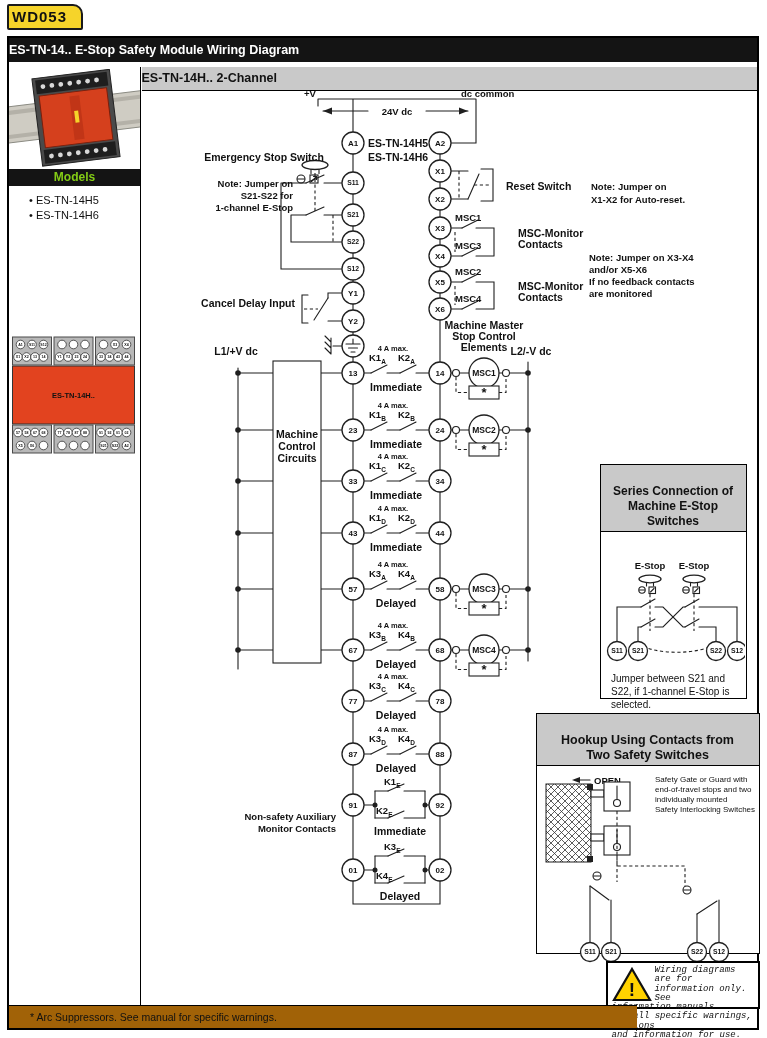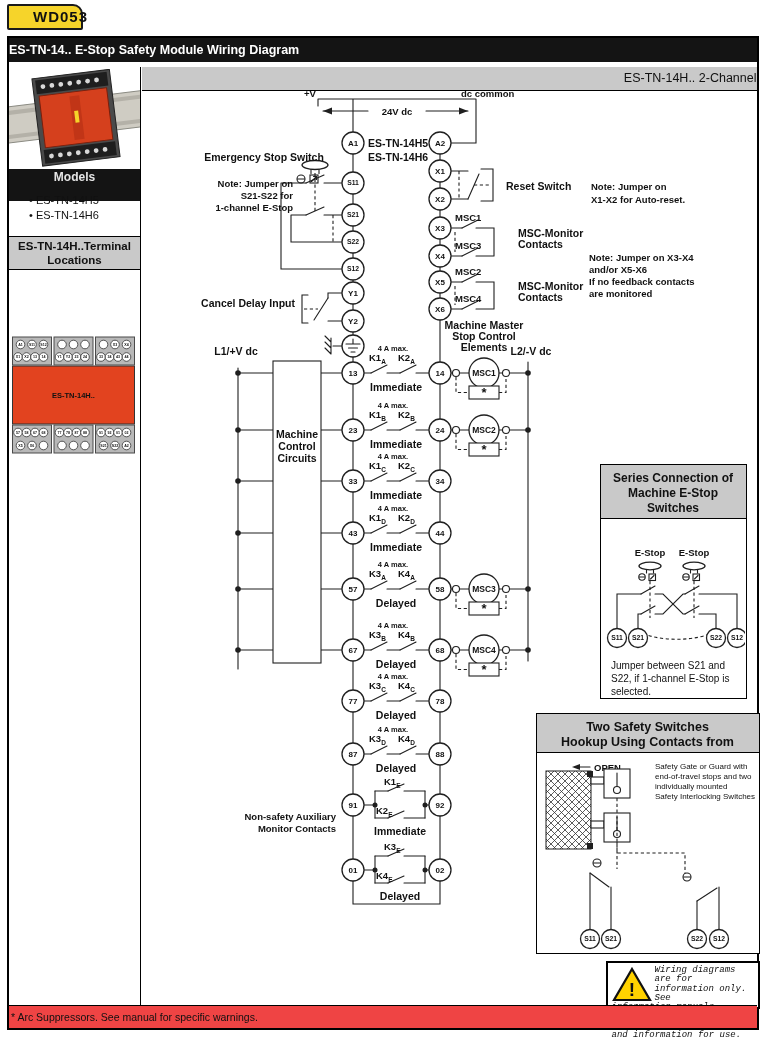--- a/index.html
+++ b/index.html
@@ -1,34 +1,34 @@
 <!DOCTYPE html>
 <html><head>
 <meta charset="utf-8">
 <style>
   html,body{margin:0;padding:0;background:#e9e9e9;}
   .page{position:relative;width:767px;height:1038px;background:#fff;font-family:"Liberation Sans",sans-serif;color:#111;overflow:hidden;}
-  .doc-tab{position:absolute;left:7px;top:4px;width:76px;height:26px;background:#f6d42a;border:2px solid #1a1a1a;border-radius:2px 10px 2px 2px;box-sizing:border-box;font-weight:bold;font-size:15px;line-height:22px;padding-left:24px;letter-spacing:1px;}
+  .doc-tab{position:absolute;left:7px;top:4px;width:76px;height:26px;background:#f6d42a;border:2px solid #1a1a1a;border-radius:2px 10px 2px 2px;box-sizing:border-box;font-weight:bold;font-size:15px;line-height:22px;padding-left:3px;letter-spacing:1px;}
   .frame{position:absolute;left:7px;top:36px;width:752px;height:994px;border:2px solid #000;box-sizing:border-box;background:#fff;}
   .title-bar{position:absolute;left:0;top:0;width:748px;height:24px;background:#141414;color:#fff;font-weight:bold;font-size:12.5px;text-align:left;line-height:24px;}
   .sidebar{position:absolute;left:0;top:29px;width:131px;height:938px;border-right:1.5px solid #000;box-sizing:content-box;background:#fff;}
   .main{position:absolute;left:132.5px;top:29px;width:615px;height:938px;background:#fff;}
-  .subtitle-bar{position:absolute;left:0;top:0;width:100%;height:24px;background:#c9c9c9;border-bottom:1.5px solid #000;box-sizing:border-box;font-weight:normal;font-size:12.5px;text-align:right;line-height:22px;}
+  .subtitle-bar{position:absolute;left:0;top:0;width:100%;height:24px;background:#c9c9c9;border-bottom:1.5px solid #000;box-sizing:border-box;font-weight:bold;font-size:12.5px;text-align:left;line-height:22px;}
   .diagram{position:absolute;left:0;top:24px;width:615px;height:914px;}
-  .foot-row{position:absolute;left:0;top:967px;width:748px;height:23px;border-top:1.5px solid #000;font-size:10.5px;line-height:22px;padding-left:2px;box-sizing:border-box;background:#ef4444;}
+  .foot-row{position:absolute;left:0;top:967px;width:628px;height:23px;border-top:1.5px solid #000;font-size:10.5px;line-height:22px;padding-left:21px;box-sizing:border-box;background:#a16207;}
   
   .photo{position:absolute;left:0;top:2px;width:131px;height:98px;}
-  .models-hd{position:absolute;left:0;top:102px;width:131px;height:32px;background:#141414;color:#e5e5e5;font-weight:bold;font-size:12px;text-align:center;line-height:17px;}
+  .models-hd{position:absolute;left:0;top:102px;width:131px;height:17px;background:#141414;color:#84cc16;font-weight:bold;font-size:12px;text-align:center;line-height:17px;}
   .models-list{position:absolute;left:20px;top:126px;width:110px;font-size:11px;line-height:15px;list-style:none;margin:0;padding:0;}
   .models-list li::before{content:"• ";}
   .term-hd{position:absolute;left:0;top:169px;width:131px;height:34px;background:#c9c9c9;border-top:1.5px solid #000;border-bottom:1.5px solid #000;box-sizing:border-box;font-weight:bold;font-size:11.5px;text-align:center;line-height:14px;padding-top:2px;}
   .term-svg{position:absolute;left:0;top:263px;}
   
   .sidebox{position:absolute;border:1.5px solid #000;background:#fff;box-sizing:border-box;}
-  .sidebox .hd{background:#c9c9c9;border-bottom:1.5px solid #000;font-weight:bold;text-align:center;padding:6px 0 2px;}
+  .sidebox .hd{background:#c9c9c9;border-bottom:1.5px solid #000;font-weight:bold;text-align:center;padding:19px 0 2px;}
   .sidebox .hd div{line-height:15px;}
   .series-box{left:458px;top:373px;width:147px;height:235px;}
   .series-box .hd{font-size:12px;}
   .hookup-box{left:394px;top:622px;width:224px;height:241px;}
   .hookup-box .hd{font-size:12.5px;}
   .warning-box{position:absolute;left:464px;top:870px;width:154px;height:48px;border:2px solid #000;box-sizing:border-box;background:#fff;padding:3px 4px 0 4px;}
   .warn-tri{float:left;margin:1px 3px 0 0;}
   .warn-text div{font-style:italic;font-size:9px;line-height:9.3px;font-family:Liberation Mono, monospace;}
   
   svg text{fill:#111;font-family:"Liberation Sans",sans-serif;}
@@ -86,24 +86,20 @@
           <rect x="66" y="42" width="4" height="12" fill="#f6d42a"></rect>
         </g>
       </svg>
 
       <div class="models-hd">Models</div>
       <ul class="models-list">
         <li>ES-TN-14H5</li>
         <li>ES-TN-14H6</li>
       </ul>
 
-      <div class="term-hd">
-        <div>ES-TN-14H..Terminal</div>
-        <div>Locations</div>
-      </div>
 
       <svg class="term-svg" id="sb-blocks" width="131" height="130">
         <rect x="3.5" y="36" width="122" height="58" fill="#e2431f" stroke="#333"></rect>
         <text x="64.5" y="68" text-anchor="middle" font-size="7.5" font-weight="bold" fill="#3a0c04">ES-TN-14H..</text>
         <g id="sb-gen">
             <g>
               <rect x="3.5" y="7" width="39" height="28" fill="#b8b8b8" stroke="#4a4a4a"></rect>
               <circle cx="11.5" cy="14.5" r="4.3" fill="#fff" stroke="#333" stroke-width="0.8"></circle>
               <text x="11.5" y="15.9" class="tl" text-anchor="middle" font-size="3.6">A1</text>
               <circle cx="23" cy="14.5" r="4.3" fill="#fff" stroke="#333" stroke-width="0.8"></circle>
@@ -653,22 +649,22 @@
               </g>
             <text class="cap" x="10" y="150">Jumper between S21 and</text>
             <text class="cap" x="10" y="163">S22, if 1-channel E-Stop is</text>
             <text class="cap" x="10" y="176">selected.</text>
           </svg>
         </div>
 
         
         <div class="sidebox hookup-box">
           <div class="hd">
+            <div>Hookup Using Contacts from</div>
             <div>Two Safety Switches</div>
-            <div>Hookup Using Contacts from</div>
           </div>
           <svg id="hookup-svg" width="221" height="198">
             <defs>
               <pattern id="mesh" width="7" height="7" patternUnits="userSpaceOnUse">
                 <path d="M0,0 L7,7 M7,0 L0,7" stroke="#333" stroke-width="0.8" fill="none"></path>
               </pattern>
             </defs>
             <path class="w" d="M38,14 H53"></path>
             <polygon class="dot" points="35,14 43,11 43,17"></polygon>
             <text class="lbs" x="57" y="17.5">OPEN</text>

